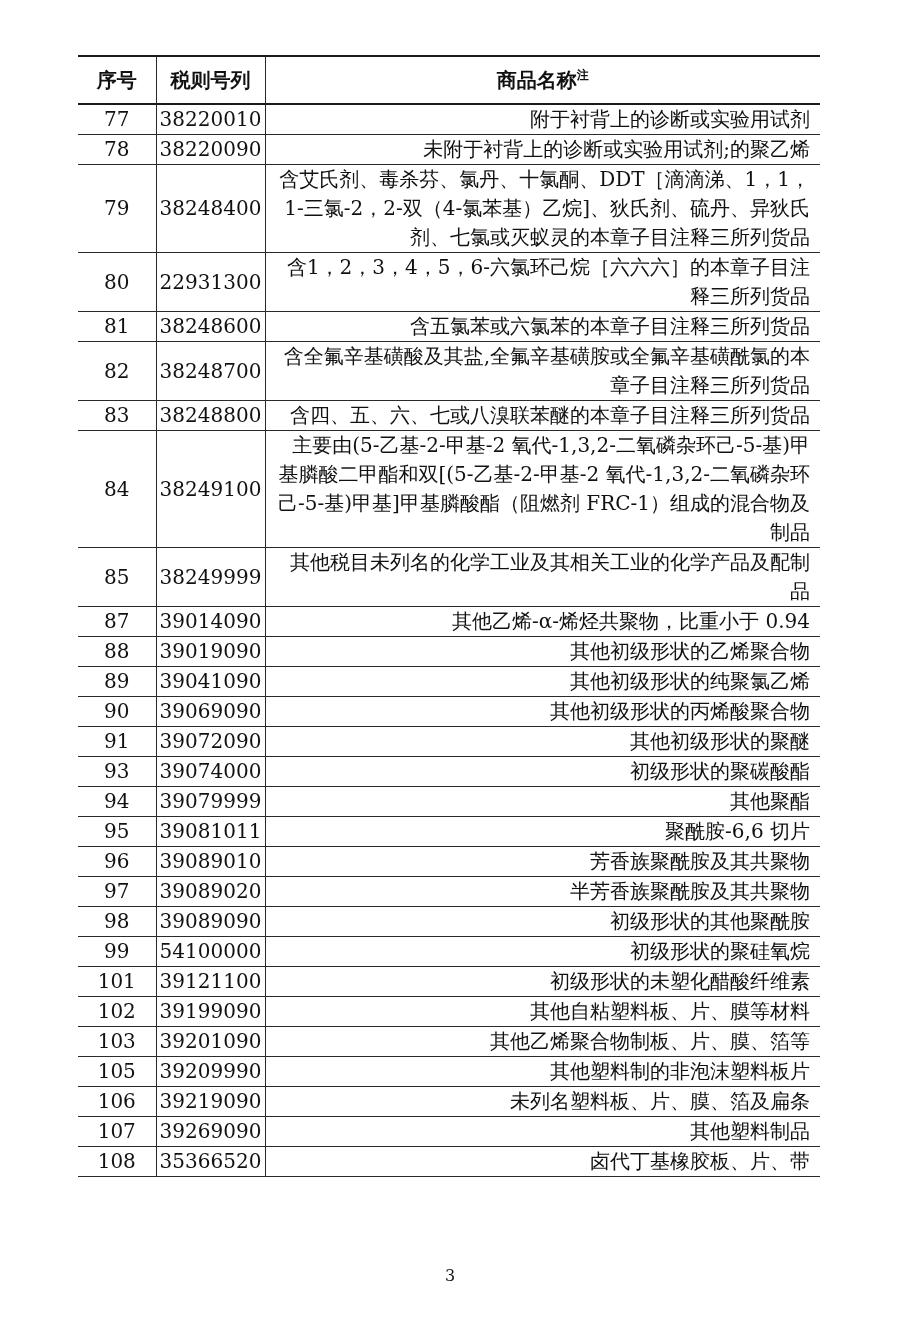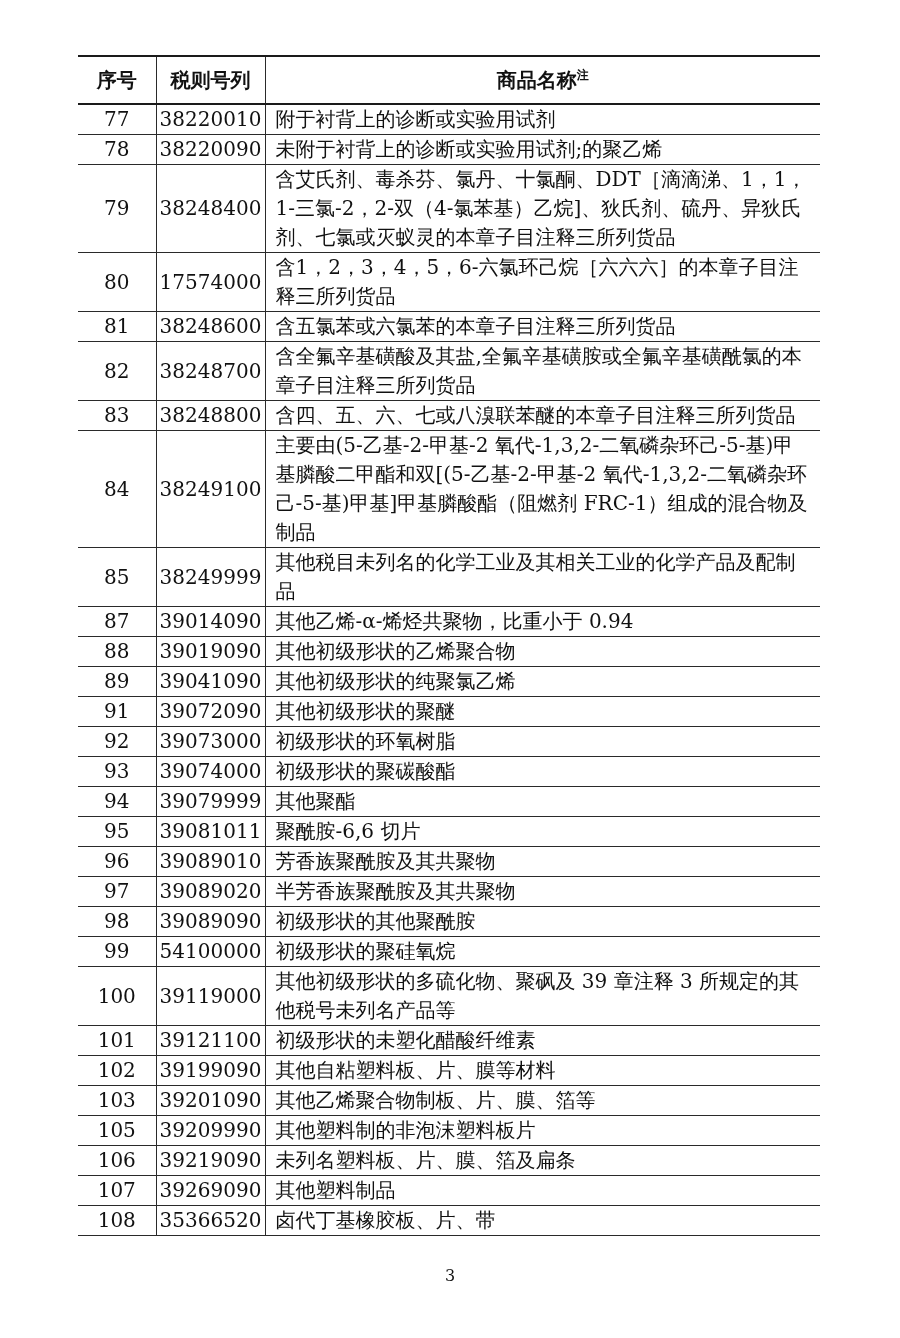--- a/index.html
+++ b/index.html
@@ -62,21 +62,21 @@
   }
   tbody td {
     vertical-align: middle;
     padding: 0;
   }
   td.c-no, td.c-code {
     text-align: center;
     white-space: nowrap;
   }
   td.c-name {
-    text-align: left;
+    text-align: right;
     padding: 0 10px;
     word-break: break-all;
   }
   .page-number {
     position: absolute;
     left: 0;
     top: 1266px;
     width: 100%;
     text-align: center;
     font-size: 16px;
@@ -121,21 +121,21 @@
   </tr>
 
   <tr>
     <td class="c-no">79</td>
     <td class="c-code">38248400</td>
     <td class="c-name">含艾氏剂、毒杀芬、氯丹、十氯酮、DDT［滴滴涕、1，1，1-三氯-2，2-双（4-氯苯基）乙烷]、狄氏剂、硫丹、异狄氏剂、七氯或灭蚁灵的本章子目注释三所列货品</td>
   </tr>
 
   <tr>
     <td class="c-no">80</td>
-    <td class="c-code">17574000</td>
+    <td class="c-code">22931300</td>
     <td class="c-name">含1，2，3，4，5，6-六氯环己烷［六六六］的本章子目注释三所列货品</td>
   </tr>
 
   <tr>
     <td class="c-no">81</td>
     <td class="c-code">38248600</td>
     <td class="c-name">含五氯苯或六氯苯的本章子目注释三所列货品</td>
   </tr>
 
   <tr>
@@ -174,32 +174,32 @@
     <td class="c-code">39019090</td>
     <td class="c-name">其他初级形状的乙烯聚合物</td>
   </tr>
 
   <tr>
     <td class="c-no">89</td>
     <td class="c-code">39041090</td>
     <td class="c-name">其他初级形状的纯聚氯乙烯</td>
   </tr>
 
+  <tr>
+    <td class="c-no">90</td>
+    <td class="c-code">39069090</td>
+    <td class="c-name">其他初级形状的丙烯酸聚合物</td>
+  </tr>
 
   <tr>
     <td class="c-no">91</td>
     <td class="c-code">39072090</td>
     <td class="c-name">其他初级形状的聚醚</td>
   </tr>
 
-  <tr>
-    <td class="c-no">92</td>
-    <td class="c-code">39073000</td>
-    <td class="c-name">初级形状的环氧树脂</td>
-  </tr>
 
   <tr>
     <td class="c-no">93</td>
     <td class="c-code">39074000</td>
     <td class="c-name">初级形状的聚碳酸酯</td>
   </tr>
 
   <tr>
     <td class="c-no">94</td>
     <td class="c-code">39079999</td>
@@ -229,25 +229,20 @@
     <td class="c-code">39089090</td>
     <td class="c-name">初级形状的其他聚酰胺</td>
   </tr>
 
   <tr>
     <td class="c-no">99</td>
     <td class="c-code">54100000</td>
     <td class="c-name">初级形状的聚硅氧烷</td>
   </tr>
 
-  <tr>
-    <td class="c-no">100</td>
-    <td class="c-code">39119000</td>
-    <td class="c-name">其他初级形状的多硫化物、聚砜及 39 章注释 3 所规定的其他税号未列名产品等</td>
-  </tr>
 
   <tr>
     <td class="c-no">101</td>
     <td class="c-code">39121100</td>
     <td class="c-name">初级形状的未塑化醋酸纤维素</td>
   </tr>
 
   <tr>
     <td class="c-no">102</td>
     <td class="c-code">39199090</td>

